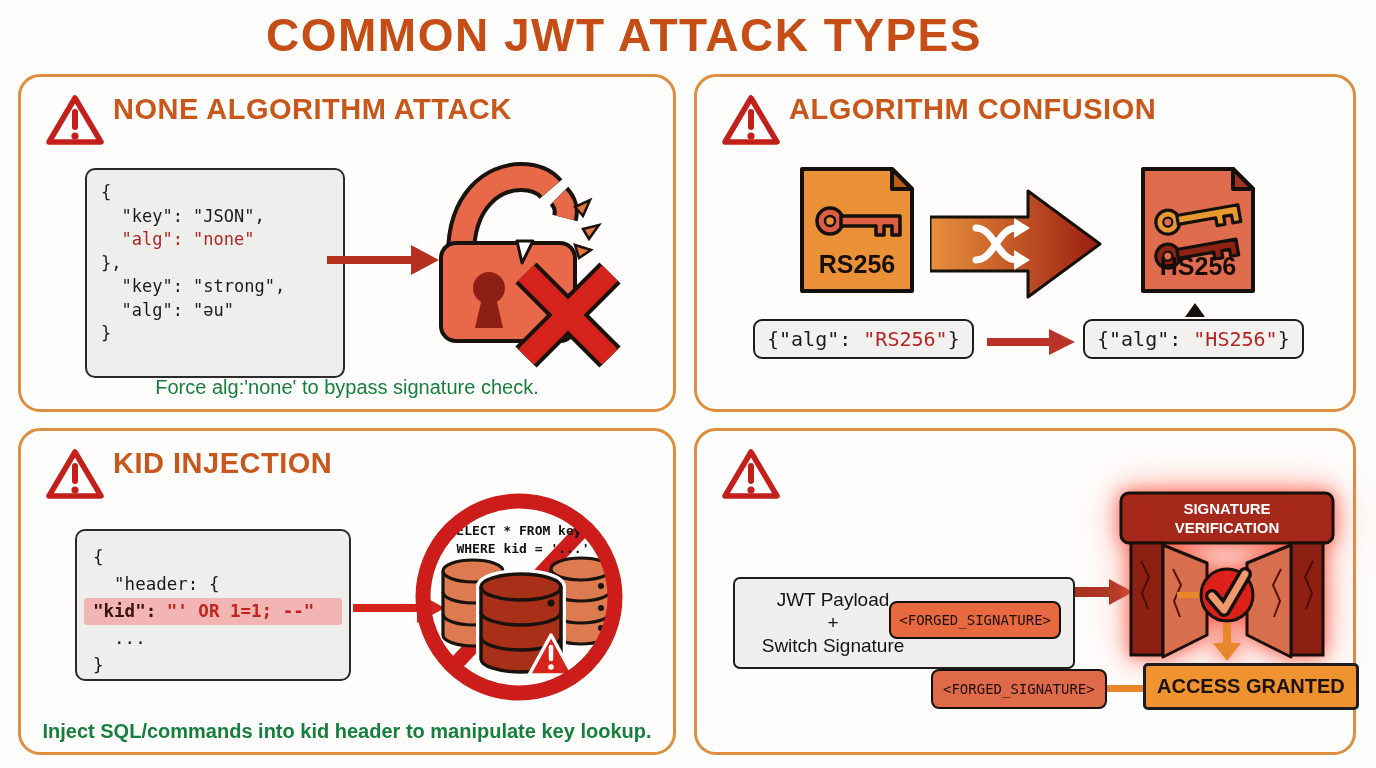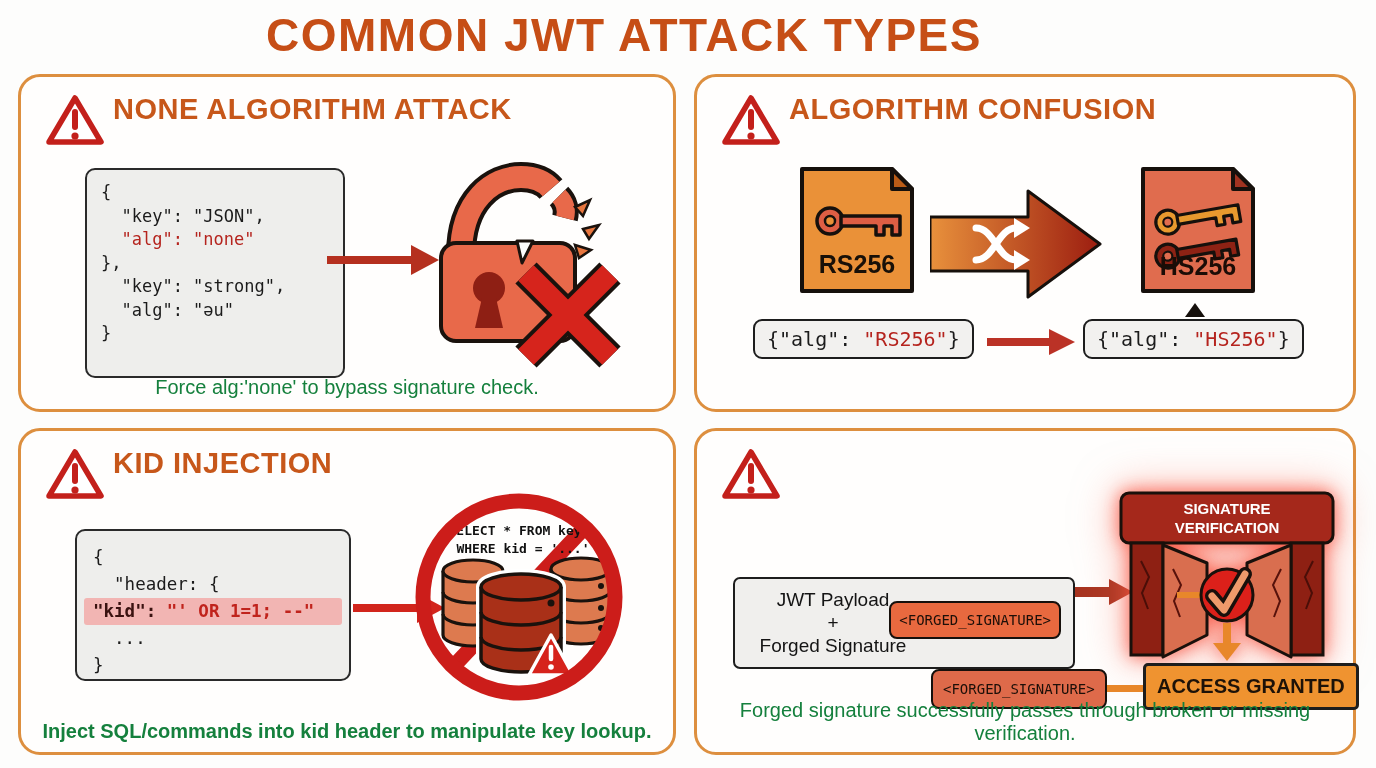--- a/index.html
+++ b/index.html
@@ -226,21 +226,21 @@
         <path d="M30 5 L56 49 H4 Z" fill="#fff" stroke="#c3201b" stroke-width="5.5" stroke-linejoin="round"></path>
         <line x1="30" y1="19" x2="30" y2="34" stroke="#c3201b" stroke-width="6" stroke-linecap="round"></line>
         <circle cx="30" cy="43" r="3.6" fill="#c3201b"></circle>
       </svg>
     </div>
 
     <div class="payload-box" style="left:36px;top:118px;width:338px;height:88px;margin-top:28px;">
       <div class="payload-text">
         <div>JWT Payload</div>
         <div>+</div>
-        <div>Forged Signature</div>
+        <div>Switch Signature</div>
       </div>
       <div class="forged-chip" style="right:12px;top:22px;">&lt;FORGED_SIGNATURE&gt;</div>
     </div>
 
     <svg class="abs" style="left:378px;top:146px;" width="58" height="30" viewBox="0 0 58 30">
       <rect x="0" y="10" width="34" height="10" fill="#a83420"></rect>
       <polygon points="34,2 58,15 34,28" fill="#a83420"></polygon>
     </svg>
 
     <svg class="abs gate-svg" style="left:414px;top:58px;" width="232" height="178" viewBox="0 0 232 178">
@@ -266,16 +266,15 @@
         <polygon points="102,154 130,154 116,172" fill="#e8872a"></polygon>
       </g>
     </svg>
 
     <div class="orange-connector" style="left:390px;top:254px;width:64px;height:7px;"></div>
 
     <div class="forged-chip b" style="left:234px;top:238px;">&lt;FORGED_SIGNATURE&gt;</div>
 
     <div class="access-box" style="left:446px;top:232px;">ACCESS GRANTED</div>
 
-    <div class="caption" style="bottom:7px;">Forged signature successfully passes through broken or missing verification.</div>
   </div>
 
 </div>
 
 </body></html>

